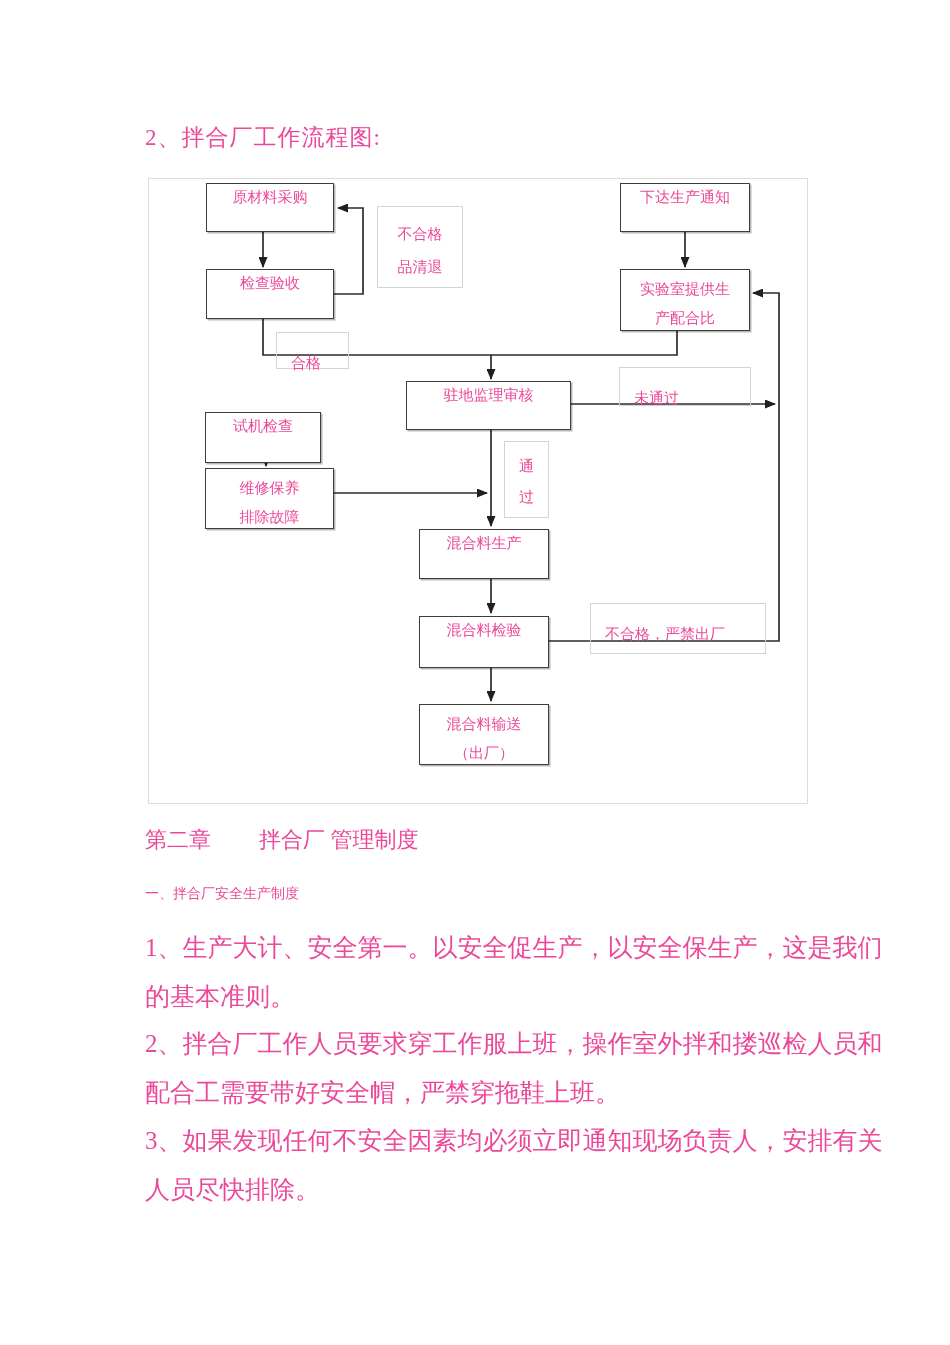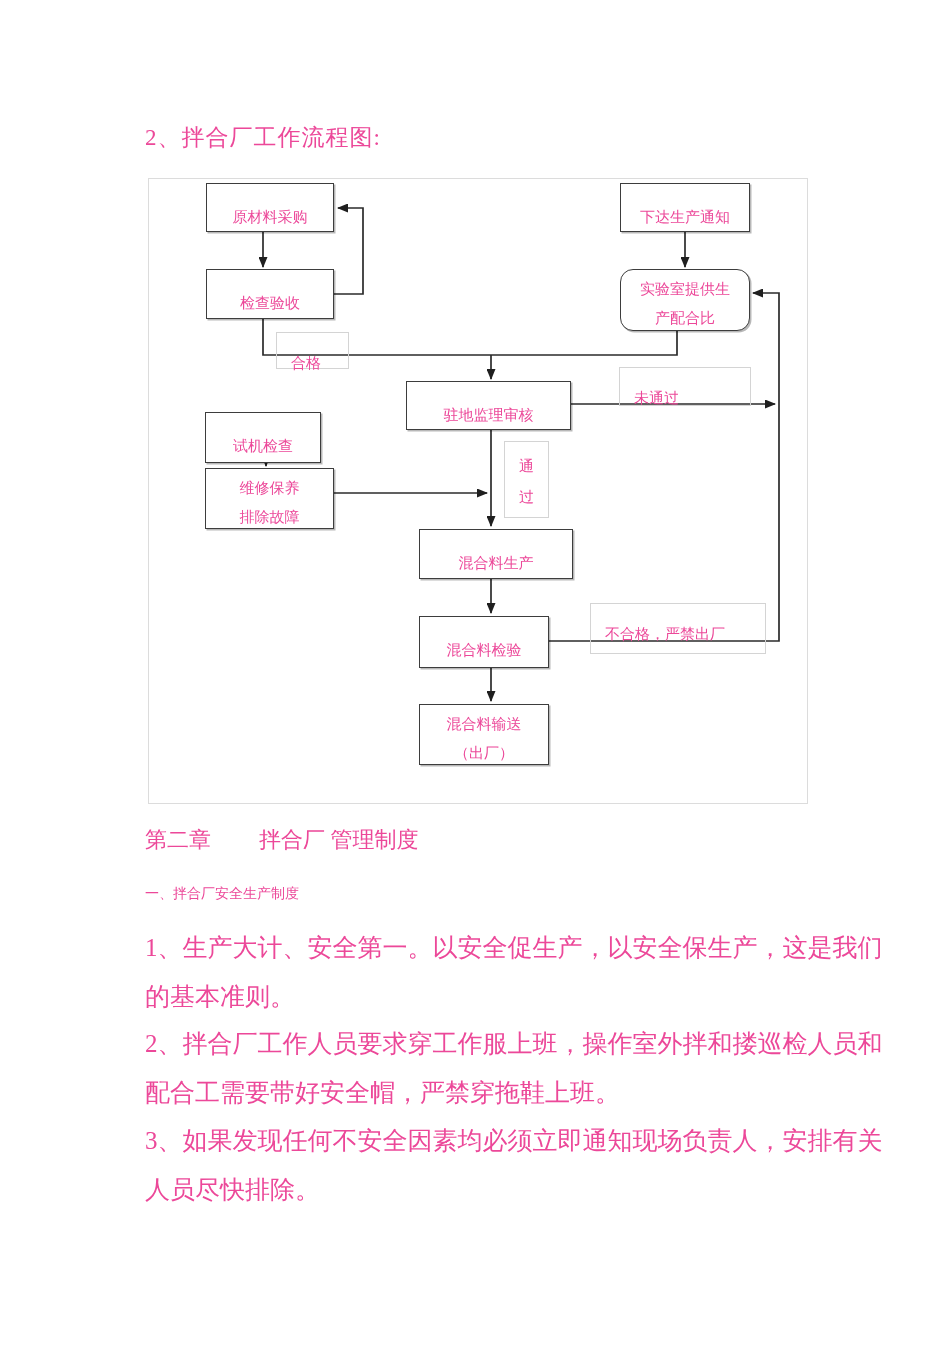--- a/index.html
+++ b/index.html
@@ -40,21 +40,21 @@
   .canvas svg{position:absolute;left:0;top:0;}
   .node{
     position:absolute;
     box-sizing:border-box;
     border:1.5px solid #3d3d3d;
     background:#ffffff;
     box-shadow:1.5px 1.5px 0 rgba(0,0,0,0.28);
     font-size:15px;
     display:flex;flex-direction:column;
     align-items:center;
-    padding-top:23px;
+    padding-top:3px;
     line-height:21px;
     text-align:center;
   }
   .node.twoline{line-height:29px;padding-top:5px;}
   .lbl{
     position:absolute;
     box-sizing:border-box;
     border:1px solid #d4d4d4;
     background:transparent;
     font-size:15px;
@@ -96,26 +96,30 @@
     </svg>
 
     <div class="node" style="left:57px;top:4px;width:128px;height:49px;">
       <span>原材料采购</span>
     </div>
 
     <div class="node" style="left:471px;top:4px;width:130px;height:49px;">
       <span>下达生产通知</span>
     </div>
 
+    <div class="lbl center" style="left:228px;top:27px;width:86px;height:82px;">
+      <span>不合格</span>
+      <span>品清退</span>
+    </div>
 
     <div class="node" style="left:57px;top:90px;width:128px;height:50px;">
       <span>检查验收</span>
     </div>
 
-    <div class="node twoline" style="left:471px;top:90px;width:130px;height:62px;border-radius:13px;">
+    <div class="node twoline" style="left:471px;top:90px;width:130px;height:62px;">
       <span>实验室提供生</span>
       <span>产配合比</span>
     </div>
 
     <div class="lbl leftpad" style="left:127px;top:153px;width:73px;height:37px;">
       <span>合格</span>
     </div>
 
     <div class="lbl leftpad" style="left:470px;top:188px;width:132px;height:39px;">
       <span>未通过</span>
@@ -132,21 +136,21 @@
     <div class="lbl vert" style="left:355px;top:262px;width:45px;height:77px;">
       <span>通</span>
       <span>过</span>
     </div>
 
     <div class="node twoline" style="left:56px;top:289px;width:129px;height:61px;">
       <span>维修保养</span>
       <span>排除故障</span>
     </div>
 
-    <div class="node" style="left:270px;top:350px;width:154px;height:50px;">
+    <div class="node" style="left:270px;top:350px;width:130px;height:50px;">
       <span>混合料生产</span>
     </div>
 
     <div class="lbl leftpad" style="left:441px;top:424px;width:176px;height:51px;">
       <span>不合格，严禁出厂</span>
     </div>
 
     <div class="node" style="left:270px;top:437px;width:130px;height:52px;">
       <span>混合料检验</span>
     </div>

